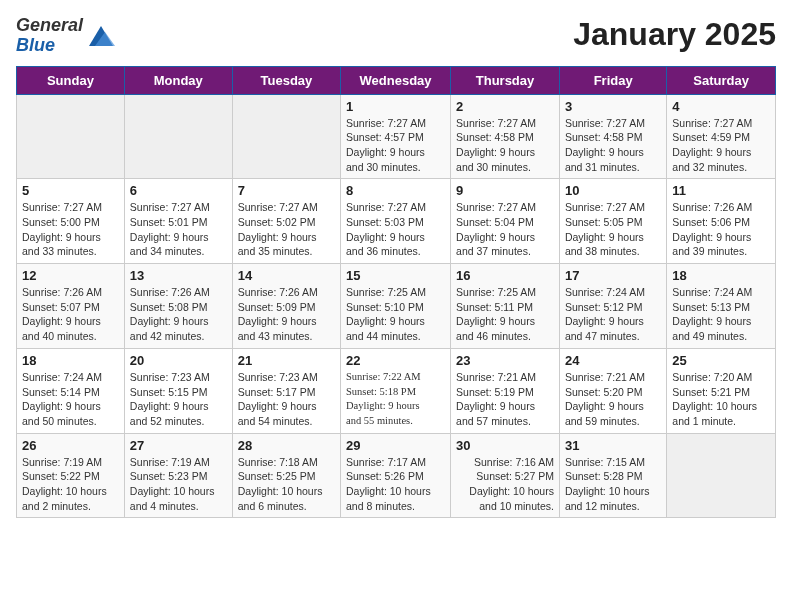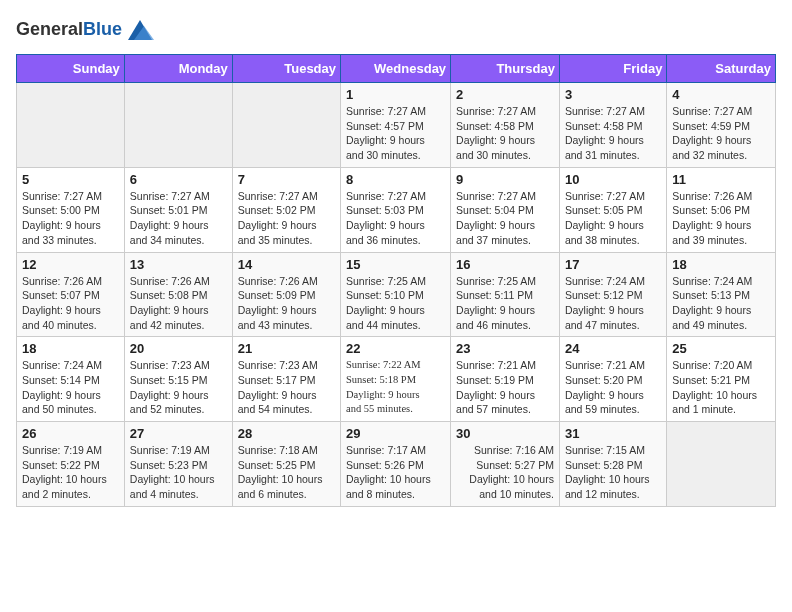--- a/index.html
+++ b/index.html
@@ -15,21 +15,23 @@
       align-items: flex-start;
       justify-content: space-between;
       margin-bottom: 10px;
     }
     .logo {
       display: flex;
       align-items: center;
     }
     .logo-text {
       display: flex;
+      flex-direction: column;
       line-height: 1.1;
+      font-style: italic;
     }
     .logo-general {
       font-size: 18px;
       font-weight: bold;
       color: #333;
     }
     .logo-blue {
       font-size: 18px;
       font-weight: bold;
       color: #1a5fa8;
@@ -49,26 +51,26 @@
     }
     .location {
       font-size: 15px;
       color: #444;
     }
     table {
       width: 100%;
       border-collapse: collapse;
     }
     thead th {
-      background: #8b5cf6;
+      background: #701a75;
       color: #fff;
       font-size: 13px;
       font-weight: bold;
       padding: 6px 4px;
-      text-align: right;
+      text-align: center;
       border: 1px solid #1a5fa8;
     }
     tbody td {
       vertical-align: top;
       border: 1px solid #ccc;
       padding: 4px 5px;
       width: 113px;
       min-height: 80px;
       font-size: 11px;
       color: #222;
@@ -100,20 +102,21 @@
     <div class="logo-text">
       <span class="logo-general">General</span>
       <span class="logo-blue">Blue</span>
     </div>
     <svg class="logo-icon" viewBox="0 0 28 28">
       <polygon points="14,4 26,24 2,24" fill="#1a5fa8"></polygon>
       <polygon points="18,10 28,24 8,24" fill="#4a90d9" opacity="0.7"></polygon>
     </svg>
   </div>
   <div class="title-block">
+    <div class="month-title">January 2025</div>
   </div>
 </div>
 
 <table>
   <thead>
     <tr>
     <th>Sunday</th>
         <th>Monday</th>
         <th>Tuesday</th>
         <th>Wednesday</th>

